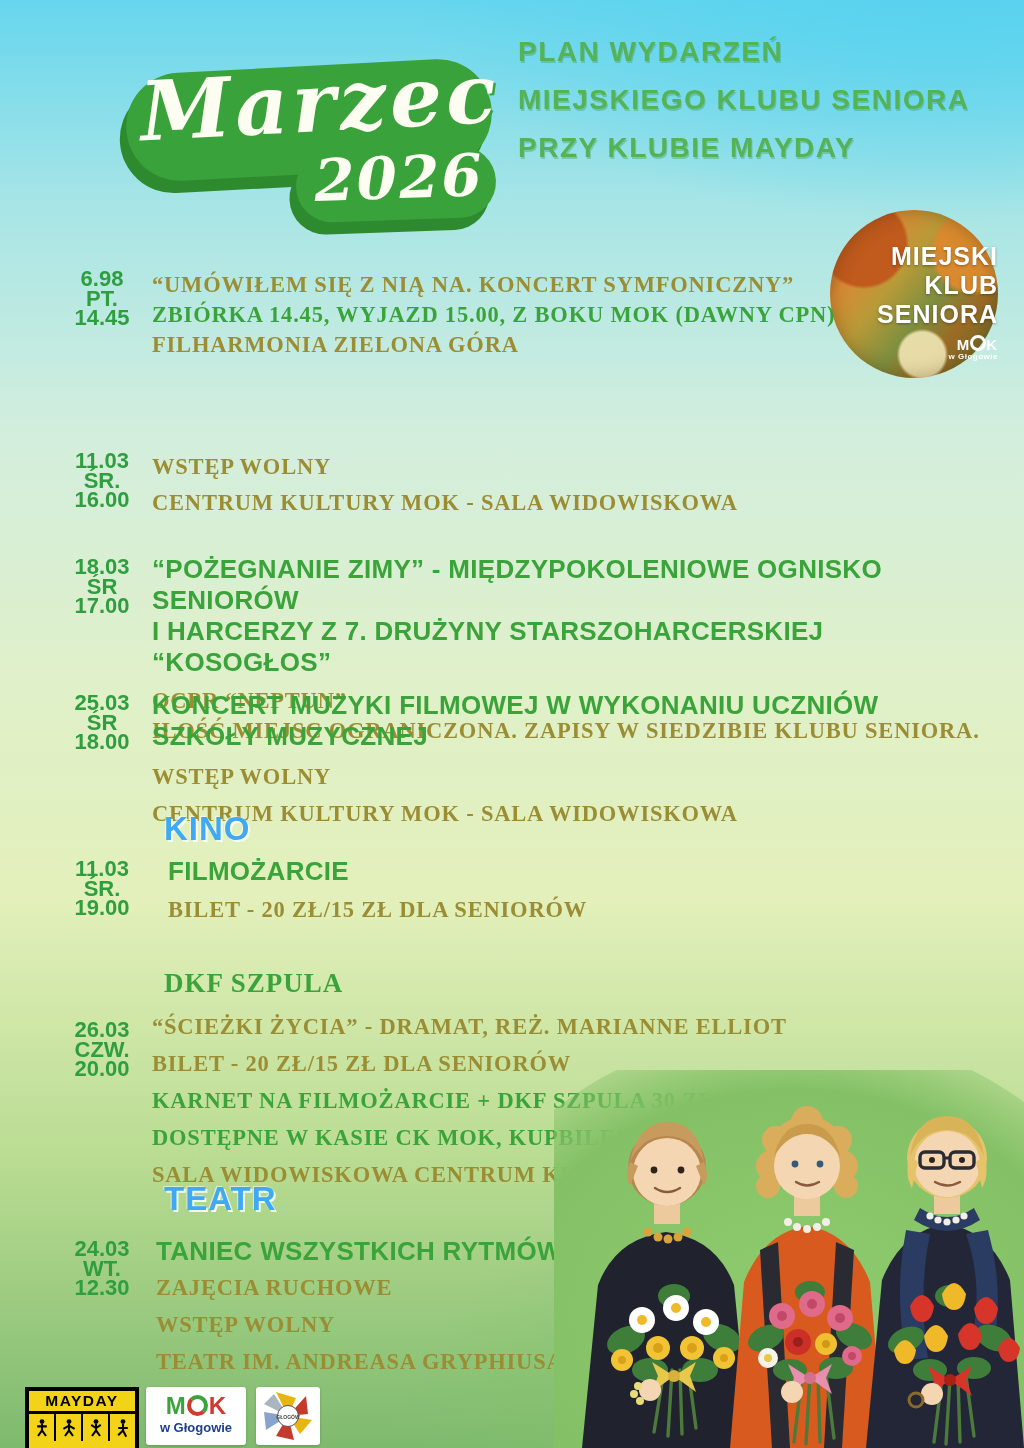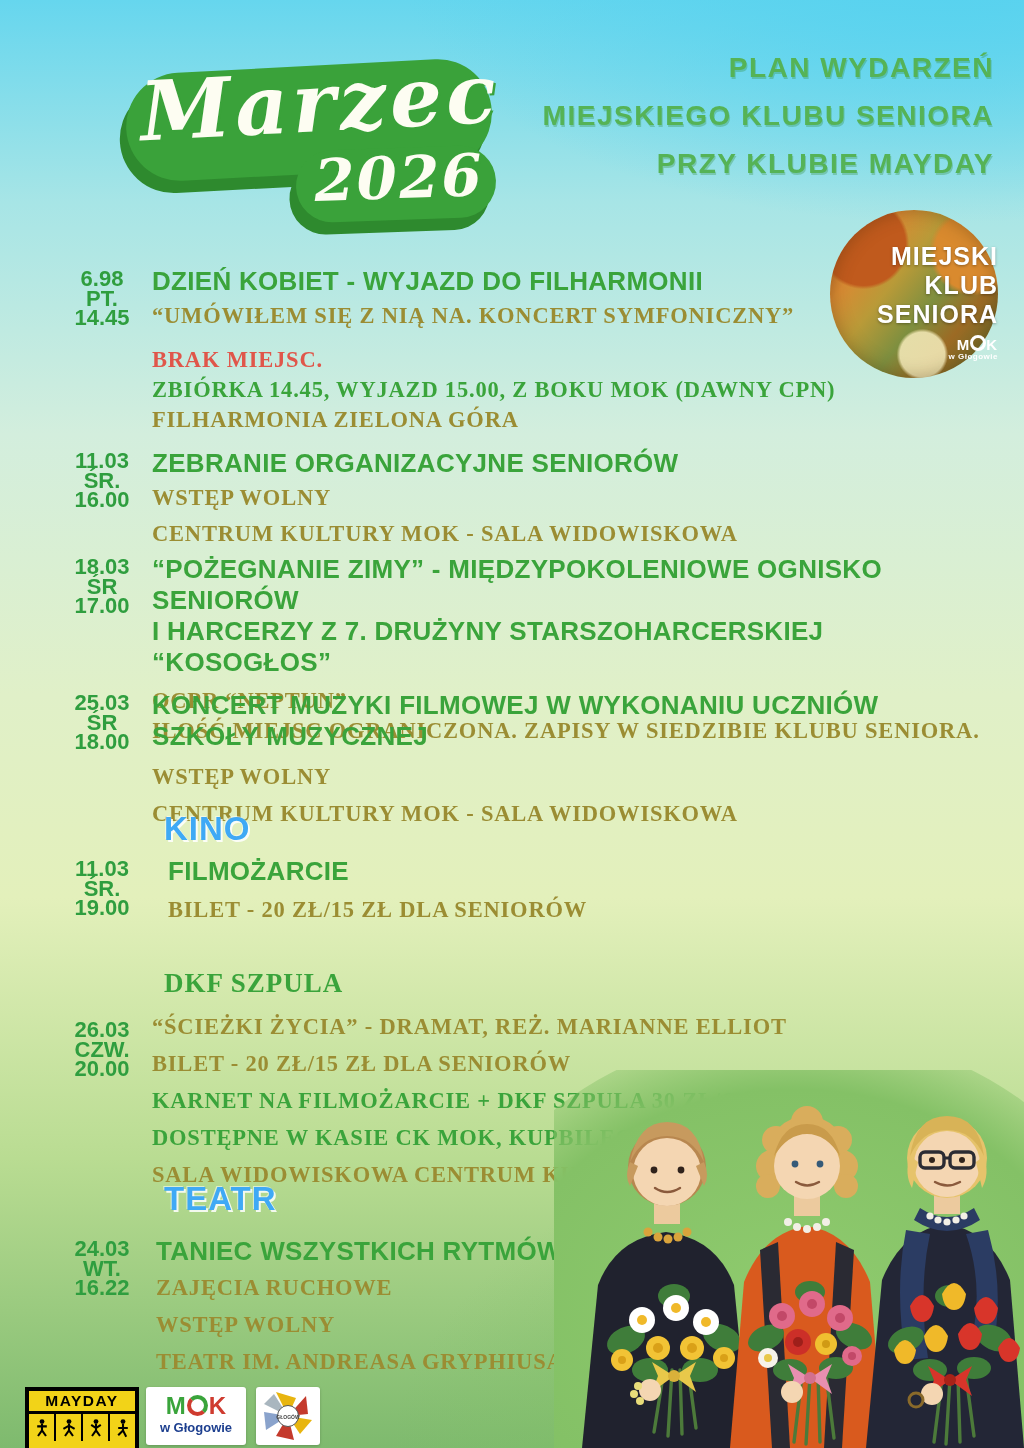--- a/index.html
+++ b/index.html
@@ -22,21 +22,21 @@
     font-size:82px;letter-spacing:4px;color:#fdfdf2;transform:rotate(-3deg);
     text-shadow:2px 2px 0 #3aa23a;
   }
   .year-text{
     position:absolute;left:186px;top:92px;width:190px;text-align:center;
     font-family:"DejaVu Serif",serif;font-style:italic;font-weight:bold;
     font-size:58px;letter-spacing:2px;color:#fdfdf2;transform:rotate(-2deg);
     text-shadow:2px 2px 0 #3aa23a;
   }
   
-  .plan-title{position:absolute;left:518px;top:44px;width:476px;text-align:right;}
+  .plan-title{position:absolute;left:518px;top:28px;width:476px;text-align:left;}
   .plan-title div{
     font-size:28px;font-weight:800;letter-spacing:1.5px;color:#55b356;
     line-height:48px;text-shadow:1px 2px 0 rgba(46,138,46,.30);white-space:nowrap;
   }
   
   .badge{
     position:absolute;left:830px;top:210px;width:168px;height:168px;border-radius:50%;
     background:
       radial-gradient(circle at 55% 86%, rgba(240,230,180,.9) 0 13%, rgba(240,230,180,0) 15%),
       radial-gradient(circle at 20% 20%, #c05a1d 0 22%, rgba(0,0,0,0) 24%),
@@ -111,36 +111,33 @@
     <div class="mok-sub">w Głogowie</div>
   </div>
 
   <div class="event" style="top:266px">
     <div class="date-col">
       <div>6.98</div>
       <div>PT.</div>
       <div>14.45</div>
     </div>
     <div class="content">
-      <div class="title">DZIEŃ KOBIET - WYJAZD DO FILHARMONII</div>
       <div class="serifline olive mt4">“UMÓWIŁEM SIĘ Z NIĄ NA. KONCERT SYMFONICZNY”</div>
-      <div class="serifline redline mt14">BRAK MIEJSC.</div>
       <div class="serifline greenline">ZBIÓRKA 14.45, WYJAZD 15.00, Z BOKU MOK (DAWNY CPN)</div>
       <div class="serifline olive">FILHARMONIA ZIELONA GÓRA</div>
     </div>
   </div>
 
   <div class="event" style="top:448px">
     <div class="date-col">
       <div>11.03</div>
       <div>ŚR.</div>
       <div>16.00</div>
     </div>
     <div class="content">
-      <div class="title">ZEBRANIE ORGANIZACYJNE SENIORÓW</div>
       <div class="serifline olive mt4">WSTĘP WOLNY</div>
       <div class="serifline olive mt6">CENTRUM KULTURY MOK - SALA WIDOWISKOWA</div>
     </div>
   </div>
 
   <div class="event" style="top:554px">
     <div class="date-col">
       <div>18.03</div>
       <div>ŚR</div>
       <div>17.00</div>
@@ -197,21 +194,21 @@
       <div class="serifline olive mt7">SALA WIDOWISKOWA CENTRUM KULTURY MOK</div>
     </div>
   </div>
 
   <div class="section-h section-blue" style="top:1180px">TEATR</div>
 
   <div class="event" style="top:1236px">
     <div class="date-col">
       <div>24.03</div>
       <div>WT.</div>
-      <div>16.22</div>
+      <div>12.30</div>
     </div>
     <div class="content" style="margin-left:100px">
       <div class="title">TANIEC WSZYSTKICH RYTMÓW</div>
       <div class="serifline olive mt6">ZAJĘCIA RUCHOWE</div>
       <div class="serifline olive mt7">WSTĘP WOLNY</div>
       <div class="serifline olive mt7">TEATR IM. ANDREASA GRYPHIUSA</div>
     </div>
   </div>
 
   <svg class="illu" viewBox="0 0 470 378">

